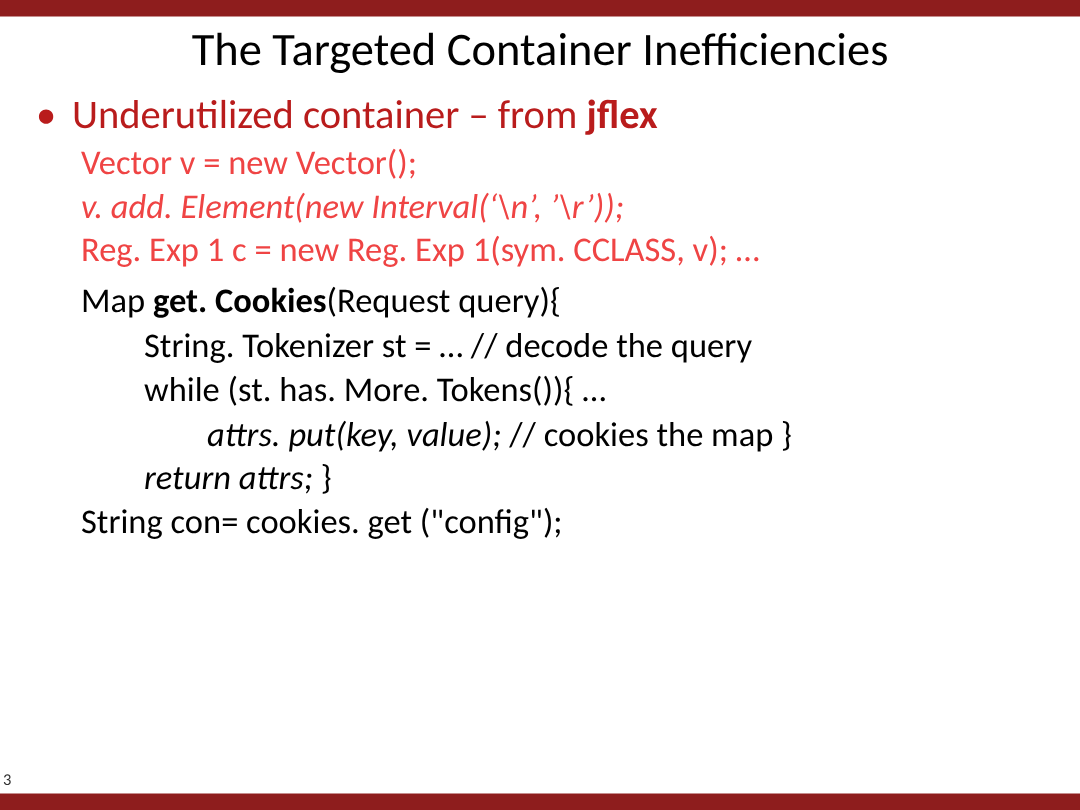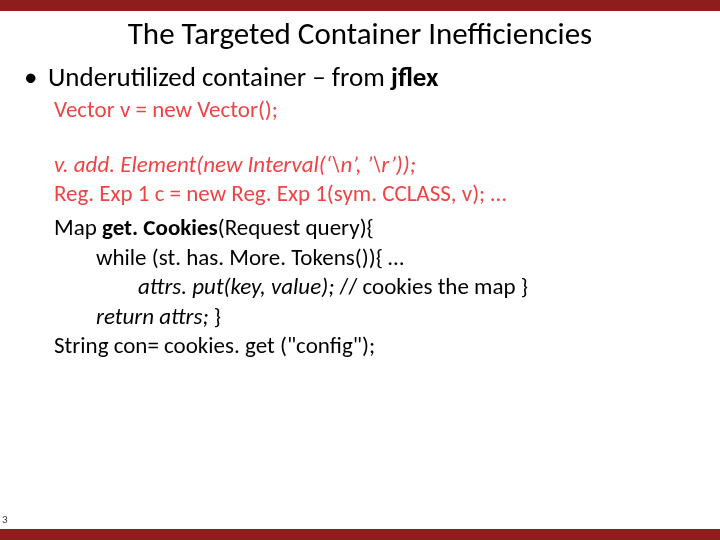--- a/index.html
+++ b/index.html
@@ -2,25 +2,25 @@
 <html><head>
 <meta charset="utf-8">
 <style>
   * { margin: 0; padding: 0; box-sizing: border-box; }
   html, body { width: 720px; height: 540px; overflow: hidden; font-family: Calibri, "Segoe UI", Arial, sans-serif; background: #fff; }
   .slide { width: 684px; height: 540px; position: relative; background: #fff; }
   .topbar { position: absolute; top: 0; left: 0; width: 720px; height: 11px; background: #8e1d1d; }
   .bottombar { position: absolute; bottom: 0; left: 0; width: 720px; height: 11px; background: #8e1d1d; }
   .title { position: absolute; top: 14px; left: 0; width: 720px; text-align: center; font-size: 31px; color: #000; }
   .content { position: absolute; top: 60px; left: 20px; width: 680px; }
-  .bullet { position: relative; font-size: 27px; color: #000000; margin-bottom: 2px; padding-left: 28px; }
+  .bullet { position: relative; font-size: 27px; color: #b91c1c; margin-bottom: 2px; padding-left: 28px; }
   .bullet::before { content: "\2022"; position: absolute; left: 4px; top: 0; }
   .code { padding-left: 34px; font-size: 23px; color: #ef4444; line-height: 1.25; }
   .code div { white-space: nowrap; }
-  .ital { font-style: italic; margin-top: 26px; }
+  .ital { font-style: italic; }
   .bold { font-weight: 700; }
   .gap { height: 6px; }
   .bullet2 { margin-top: 8px; }
   .code2 { padding-left: 34px; font-size: 23px; line-height: 1.28; }
   .ind1 { padding-left: 42px; }
   .ind2 { padding-left: 84px; }
   .pgnum { position: absolute; left: 2px; bottom: 14px; font-size: 11px; color: #333; }
 </style>
 </head>
 <body>
@@ -40,20 +40,21 @@
       <div>Vector v = new Vector();</div>
       <div class="ital">v. add. Element(new Interval(‘\n’, ’\r’));</div>
       <div>Reg. Exp 1 c = new Reg. Exp 1(sym. CCLASS, v); …</div>
     </div>
 
     <div class="gap"></div>
     <div class="code2">
       <div>
         <span>Map </span><span class="bold">get. Cookies</span><span>(Request query){</span>
       </div>
+      <div class="ind1">String. Tokenizer st =  … // decode the query</div>
       <div class="ind1">while (st. has. More. Tokens()){ …</div>
       <div class="ind2">
         <span class="ital">attrs. put(key, value); </span><span>// cookies the map }</span>
       </div>
       <div class="ind1">
         <span class="ital">return attrs;</span><span>  }</span>
       </div>
       <div>String con= cookies. get ("config");</div>
     </div>
 

